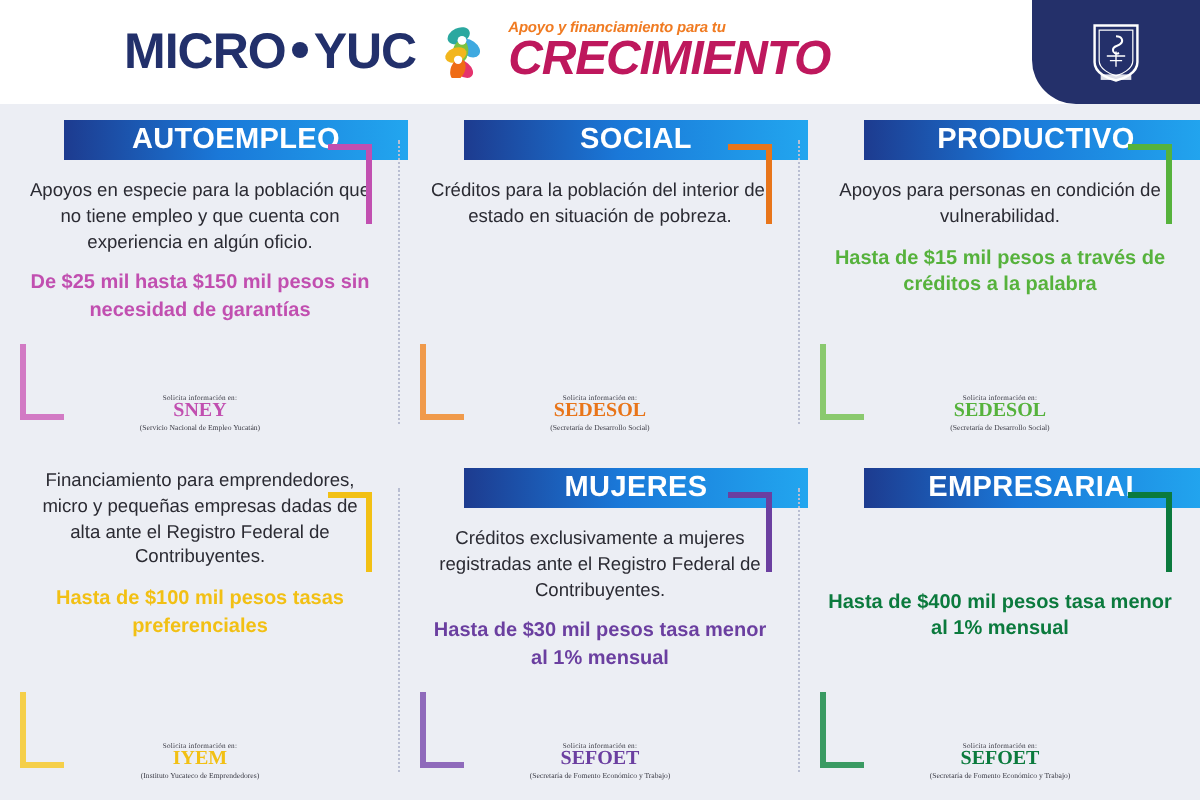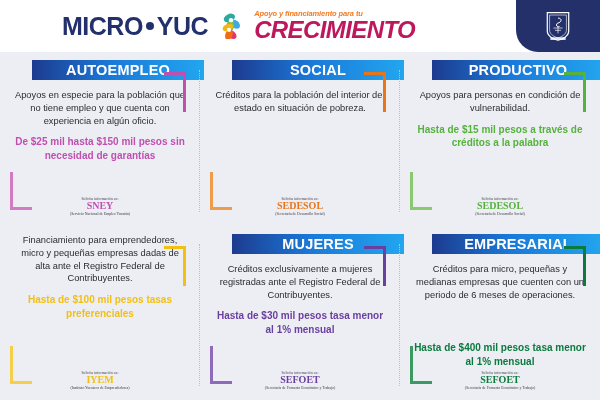--- a/index.html
+++ b/index.html
@@ -312,21 +312,20 @@
       <span class="foot-sub">(Secretaría de Fomento Económico y Trabajo)</span>
     </div>
   </div>
 
   <div class="card col3">
     <div class="br br-tr" style="border-color:#0b7a3d;"></div>
     <div class="br br-bl" style="border-color:#3a9a62;"></div>
     <div class="banner">
       <span class="banner-text">EMPRESARIAL</span>
     </div>
-    <div class="desc">Créditos para micro, pequeñas y medianas empresas que cuenten con un periodo de 6 meses de operaciones.</div>
     <div class="amount" style="color:#0b7a3d;margin-top:32px;">Hasta de $400 mil pesos tasa menor al 1% mensual</div>
     <div class="footer-block">
       <span class="foot-pre">Solicita información en:</span>
       <span class="foot-org" style="color:#0b7a3d;">SEFOET</span>
       <span class="foot-sub">(Secretaría de Fomento Económico y Trabajo)</span>
     </div>
   </div>
 
 </div>
 

